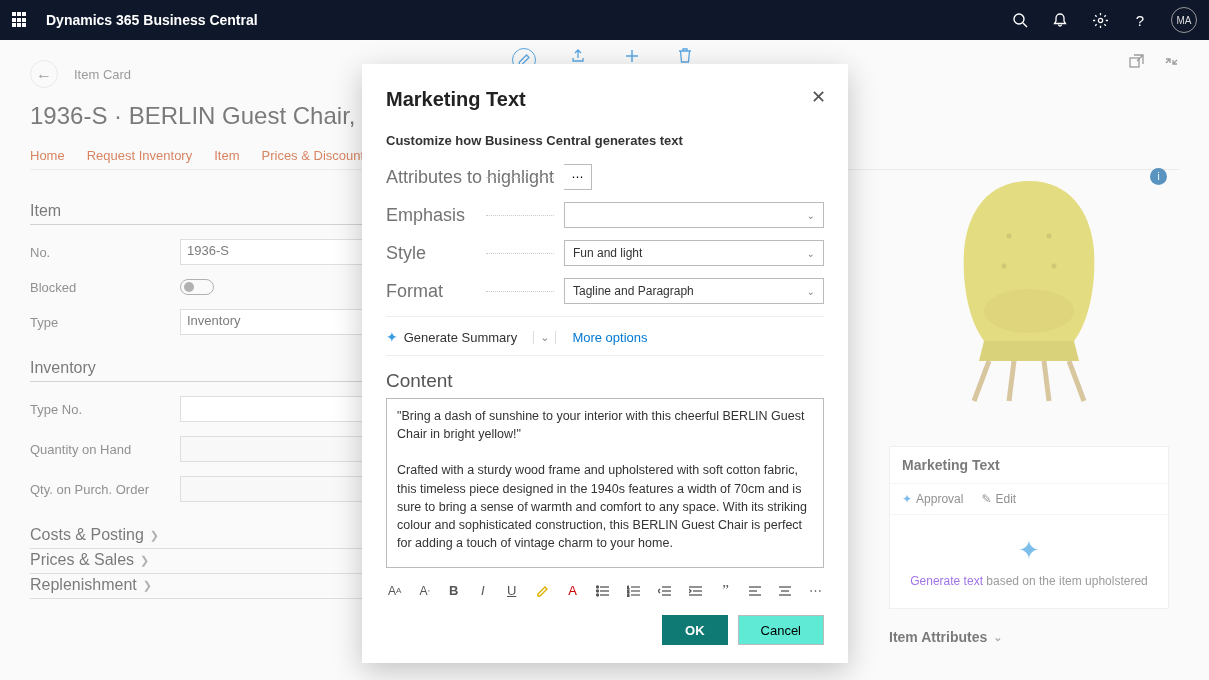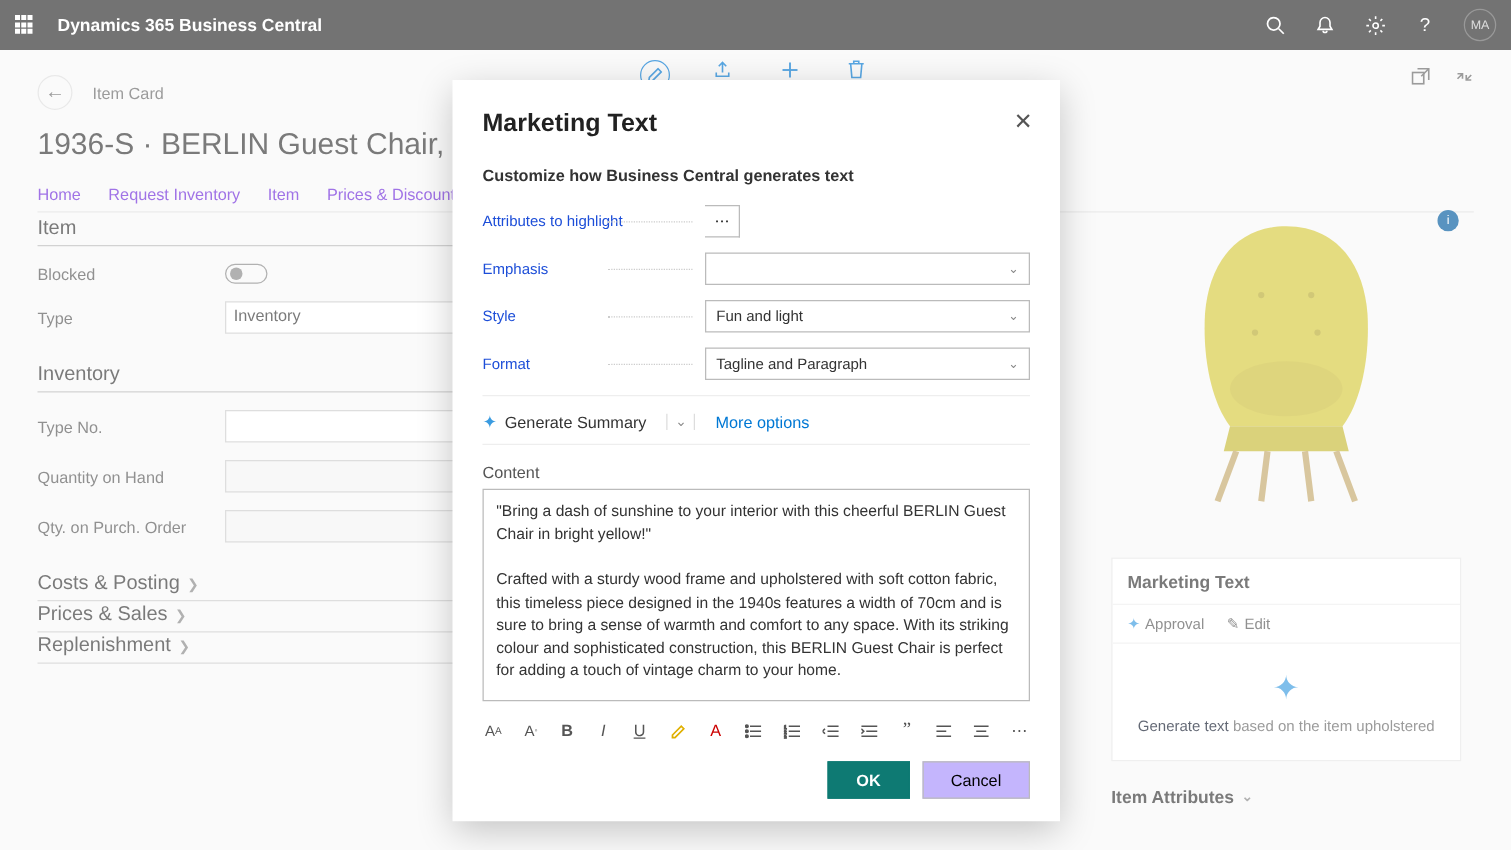--- a/index.html
+++ b/index.html
@@ -1,32 +1,32 @@
 <!DOCTYPE html>
 <html><head>
 <meta charset="utf-8">
 <style>
 *{box-sizing:border-box;margin:0;padding:0;font-family:"Segoe UI",Arial,sans-serif}
 body{background:#f3f3f3;width:1209px;height:680px;overflow:hidden;position:relative}
-.topbar{height:40px;background:#737373;display:flex;align-items:center;padding:0 12px;color:#fff}
+.topbar{height:40px;background:#0f172a;display:flex;align-items:center;padding:0 12px;color:#fff}
 .waffle{width:16px;height:16px;display:flex;flex-wrap:wrap;gap:1px;margin-right:18px;cursor:pointer}
 .waffle span{width:4px;height:4px;background:#fff}
 .app-title{font-size:14px;font-weight:600}
 .top-right{margin-left:auto;display:flex;align-items:center;gap:22px}
 .top-icon{width:18px;height:18px;display:flex;align-items:center;justify-content:center;color:#fff;cursor:pointer}
 .avatar{width:26px;height:26px;border:1px solid #999;border-radius:50%;display:flex;align-items:center;justify-content:center;font-size:10px;color:#ddd}
 .page{position:absolute;top:40px;left:0;right:0;bottom:0;background:#f8f8f8;padding:12px 30px 0 30px}
 .page-top{display:flex;align-items:center;height:44px}
 .back-btn{width:28px;height:28px;border:1px solid #ddd;border-radius:50%;display:flex;align-items:center;justify-content:center;color:#666;margin-right:16px;cursor:pointer}
 .crumb{color:#666;font-size:13px}
 .action-row{position:absolute;left:50%;top:8px;transform:translateX(-50%);display:flex;gap:34px}
 .action-row .ic{width:20px;height:20px;color:#0078d4;cursor:pointer}
 .page-tr{position:absolute;right:30px;top:14px;display:flex;gap:20px;color:#666}
 .title{font-size:24px;color:#333;margin:6px 0 18px 0;font-weight:300}
-.tabs{display:flex;gap:22px;font-size:13px;color:#6d28d9;border-bottom:1px solid #e0e0e0;padding-bottom:6px;margin-bottom:4px}
+.tabs{display:flex;gap:22px;font-size:13px;color:#c2410c;border-bottom:1px solid #e0e0e0;padding-bottom:6px;margin-bottom:32px}
 .tabs span{cursor:pointer}
 .section-hdr{font-size:16px;color:#333;border-bottom:1px solid #bbb;padding-bottom:4px;margin-bottom:14px;font-weight:400}
 .frow{display:flex;align-items:center;margin-bottom:14px;font-size:13px}
 .frow label{width:150px;color:#555}
 .frow .fval{flex:0 0 200px;height:26px;border:1px solid #ccc;padding:3px 6px;color:#333;background:#fff}
 .frow .fval.disabled{background:#f5f5f5}
 .toggle{width:34px;height:16px;border:1px solid #888;border-radius:8px;position:relative;cursor:pointer}
 .toggle::after{content:"";position:absolute;width:10px;height:10px;background:#888;border-radius:50%;top:2px;left:3px}
 .sec{margin-bottom:24px}
 .sec-collapsed{font-size:16px;color:#333;border-bottom:1px solid #ccc;padding-bottom:4px;margin-bottom:2px;display:flex;align-items:center;cursor:pointer}
@@ -34,48 +34,48 @@
 .right-panel{position:absolute;right:40px;top:116px;width:280px}
 .prod-img{height:260px;display:flex;align-items:center;justify-content:center}
 .chair{width:200px;height:240px;position:relative}
 .marketing-box{margin-top:30px;border:1px solid #e6e6e6;background:#fff}
 .mb-hdr{padding:10px 12px;font-size:14px;font-weight:600;color:#333;border-bottom:1px solid #eee}
 .mb-actions{display:flex;gap:18px;padding:8px 12px;font-size:12px;border-bottom:1px solid #eee}
 .mb-actions span{display:flex;align-items:center;gap:4px;color:#555;cursor:pointer}
 .mb-body{padding:20px 12px;text-align:center}
 .sparkle{font-size:26px;color:#3a9be0;margin-bottom:8px}
 .mb-text{font-size:12px;color:#666}
-.mb-link{color:#0f172a;cursor:pointer}
+.mb-link{color:#6d28d9;cursor:pointer}
 .attrs-hdr{margin-top:20px;font-size:14px;font-weight:600;color:#333;display:flex;align-items:center;cursor:pointer}
 
 .backdrop{position:absolute;inset:40px 0 0 0;background:rgba(255,255,255,0.35)}
 
 .modal{position:absolute;top:64px;left:362px;width:486px;background:#fff;box-shadow:0 8px 28px rgba(0,0,0,0.22);padding:24px 24px 18px 24px}
 .m-title{font-size:20px;font-weight:600;color:#222}
 .m-close{position:absolute;top:22px;right:22px;font-size:18px;color:#555;cursor:pointer}
 .m-sub{font-size:13px;font-weight:600;color:#333;margin-top:22px;margin-bottom:16px}
 .m-row{display:flex;align-items:center;margin-bottom:12px}
-.m-row .lbl{width:178px;font-size:12px;color:#1d4ed8;position:relative}
+.m-row .lbl{width:178px;font-size:18px;color:#737373;position:relative}
 .m-row .lbl::after{content:"";position:absolute;left:100px;right:10px;top:50%;border-bottom:1px dotted #ccc}
 .m-ctrl{flex:1;display:flex}
 .m-input{flex:1;height:26px;border:1px solid #bbb;padding:2px 8px;font-size:12px;color:#333;background:#f6f6f6}
 .m-dots{width:28px;height:26px;border:1px solid #bbb;border-left:0;display:flex;align-items:center;justify-content:center;font-size:12px;cursor:pointer;background:#fff}
 .m-select{flex:1;height:26px;border:1px solid #bbb;background:#fff;padding:2px 8px;font-size:12px;color:#333;display:flex;align-items:center;justify-content:space-between;cursor:pointer}
 .m-select .chv{color:#888;font-size:10px}
 .m-actions{display:flex;align-items:center;gap:16px;padding:12px 0 10px 0;border-top:1px solid #eee;border-bottom:1px solid #eee;margin-top:6px;font-size:13px}
 .m-gen{display:flex;align-items:center;gap:6px;color:#333;cursor:pointer}
 .m-gen .spk{color:#3a9be0;font-size:14px}
 .m-chev{color:#888;cursor:pointer;font-size:11px;padding:0 6px;border-left:1px solid #ddd;border-right:1px solid #ddd}
 .m-more{color:#0078d4;cursor:pointer}
-.m-content-lbl{font-size:13px;color:#555;margin:14px 0 6px 0}
+.m-content-lbl{font-size:19px;color:#555;margin:14px 0 6px 0}
 .m-textarea{width:100%;height:170px;border:1px solid #bbb;padding:8px 10px;font-size:12.5px;color:#333;line-height:1.45;resize:none;font-family:inherit}
 .toolbar{display:flex;align-items:center;gap:18px;padding:10px 2px;font-size:13px;color:#555}
 .toolbar .ti{cursor:pointer;display:flex;align-items:center;justify-content:center;width:18px}
 .m-footer{display:flex;justify-content:flex-end;gap:10px;margin-top:6px}
-.btn{height:30px;padding:0 22px;font-size:13px;border:1px solid #bbb;background:#c4b5fd;cursor:pointer}
+.btn{height:30px;padding:0 22px;font-size:13px;border:1px solid #bbb;background:#5eead4;cursor:pointer}
 .btn.primary{background:#0e7a73;color:#fff;border-color:#0e7a73;font-weight:600}
 .info-icon-right{position:absolute;right:42px;top:128px;width:17px;height:17px;border-radius:50%;background:#005a9e;color:#fff;font-size:10px;display:flex;align-items:center;justify-content:center}
 </style>
 </head>
 <body>
 
 <div class="topbar">
   <div class="waffle">
     <span></span>
       <span></span>
@@ -152,20 +152,24 @@
     <span>Item</span>
     <span>Prices &amp; Discounts</span>
   </div>
 
   <div class="info-icon-right">i</div>
 
   <div style="display:flex">
     <div style="flex:0 0 440px">
       <div class="sec">
         <div class="section-hdr">Item</div>
+        <div class="frow">
+            <label>No.</label>
+            <div class="fval">1936-S</div>
+          </div>
         <div class="frow">
             <label>Blocked</label>
             <div class="toggle"></div>
           </div>
         <div class="frow">
             <label>Type</label>
             <div class="fval">Inventory</div>
           </div>
       </div>
 

